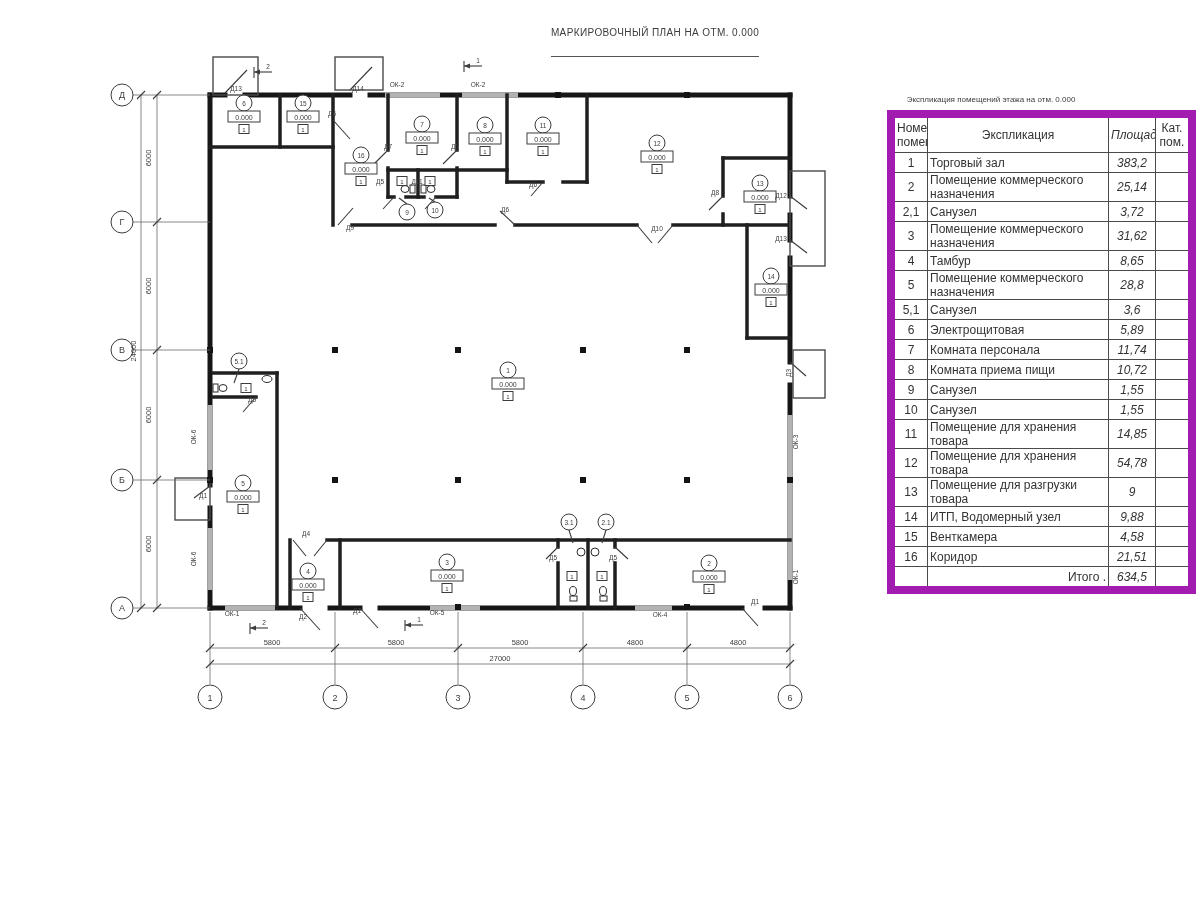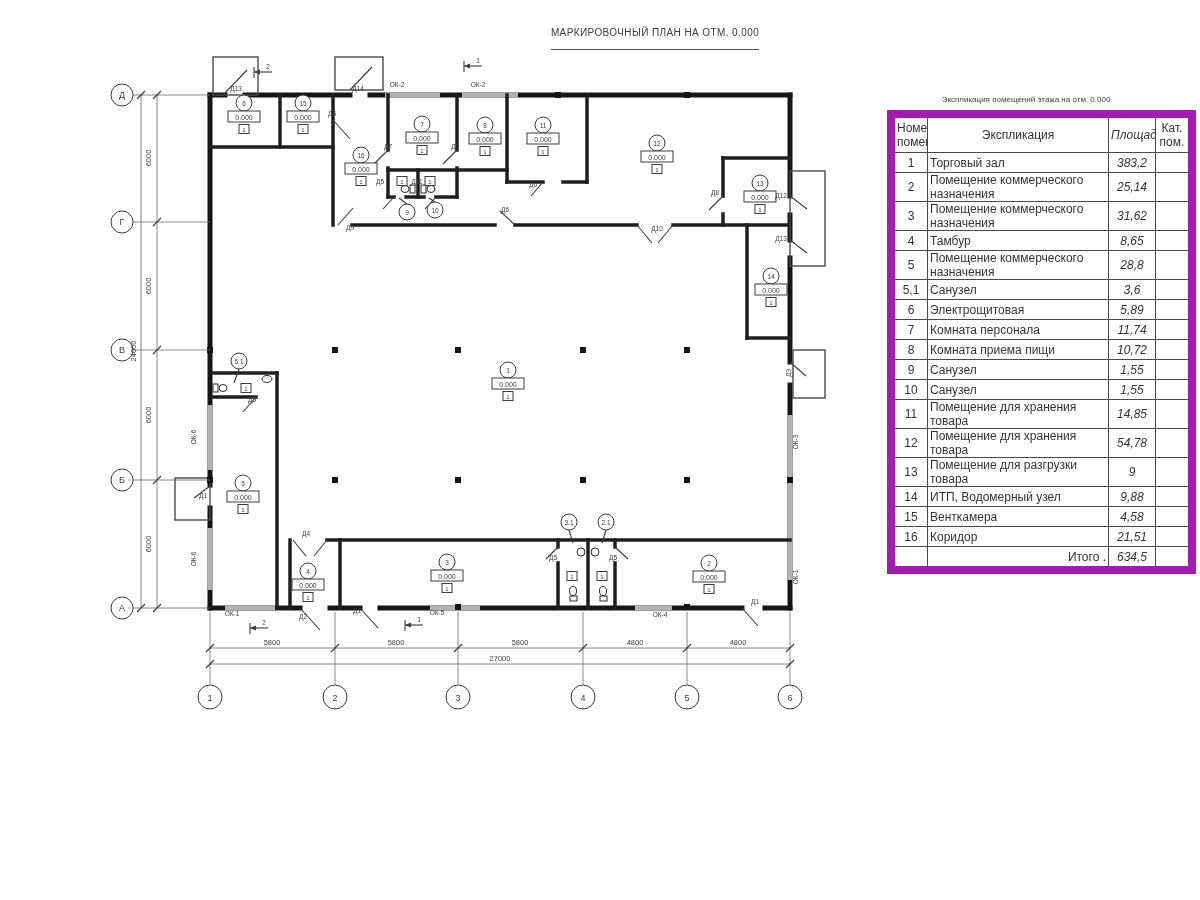--- a/index.html
+++ b/index.html
@@ -1,38 +1,38 @@
 <!DOCTYPE html>
 <html><head>
 <meta charset="utf-8">
 <style>
   html,body{margin:0;padding:0;background:#fff;}
   #page{position:relative;width:1200px;height:900px;background:#ffffff;overflow:hidden;
         font-family:"Liberation Sans",sans-serif;}
   #main-title{position:absolute;left:0;top:22px;width:1310px;text-align:center;}
-  #main-title span{font-size:10px;color:#3c3c3c;border-bottom:1px solid #555;padding-bottom:11px;letter-spacing:.4px;}
+  #main-title span{font-size:10px;color:#3c3c3c;border-bottom:1px solid #555;padding-bottom:18px;letter-spacing:.4px;}
   #plan-svg{position:absolute;left:0;top:0;}
   
   .wx{stroke:#161616;stroke-width:5;stroke-linecap:square;}
   .wi{stroke:#1f1f1f;stroke-width:3.5;stroke-linecap:square;}
   .win{stroke:#b3b3b3;stroke-width:5;}
   .wt{stroke:#3a3a3a;stroke-width:1.1;}
   .thin{stroke:#6a6a6a;stroke-width:.8;}
   .porch{fill:none;stroke:#4a4a4a;stroke-width:1.4;}
   .col{fill:#141414;}
   .fix{fill:none;stroke:#2b2b2b;stroke-width:1;}
   .tagc{fill:#fff;stroke:#3c3c3c;stroke-width:1;}
   .tagr{fill:#fff;stroke:#3c3c3c;stroke-width:1;}
   text{font-family:"Liberation Sans",sans-serif;fill:#3c3c3c;}
   .lb{font-size:6.5px;text-anchor:middle;}
   .dim{font-size:7.5px;text-anchor:middle;}
   .ax{font-size:9px;text-anchor:middle;}
   .tg{text-anchor:middle;}
   
-  #expl-title{position:absolute;left:887px;top:95px;width:278px;text-align:center;font-size:8px;color:#3c3c3c;}
+  #expl-title{position:absolute;left:852px;top:95px;width:278px;text-align:center;font-size:8px;color:#3c3c3c;}
   #expl{position:absolute;left:887px;top:110px;width:278px;border-collapse:collapse;table-layout:fixed;
         font-size:12px;color:#333;border:8px solid #a21caf;}
   #expl th,#expl td{border:1px solid #4a4a4a;padding:0 2px;overflow:hidden;font-weight:normal;}
   #expl th{height:34px;white-space:pre-line;text-align:center;}
   #expl td{height:19px;}
   .c-num{width:28px;text-align:center;}
   .c-name{width:176px;text-align:left;padding-left:4px;}
   .c-area{width:42px;text-align:center;font-style:italic;}
   .c-cat{width:28px;text-align:center;}
   .total-name{text-align:right;padding-right:8px;}
@@ -475,20 +475,26 @@
           <td class="c-area">383,2</td>
           <td class="c-cat"></td>
         </tr>
         <tr>
           <td class="c-num">2</td>
           <td class="c-name">Помещение коммерческого назначения</td>
           <td class="c-area">25,14</td>
           <td class="c-cat"></td>
         </tr>
         <tr>
+          <td class="c-num">2,1</td>
+          <td class="c-name">Санузел</td>
+          <td class="c-area">3,72</td>
+          <td class="c-cat"></td>
+        </tr>
+        <tr>
           <td class="c-num">3</td>
           <td class="c-name">Помещение коммерческого назначения</td>
           <td class="c-area">31,62</td>
           <td class="c-cat"></td>
         </tr>
         <tr>
           <td class="c-num">4</td>
           <td class="c-name">Тамбур</td>
           <td class="c-area">8,65</td>
           <td class="c-cat"></td>

